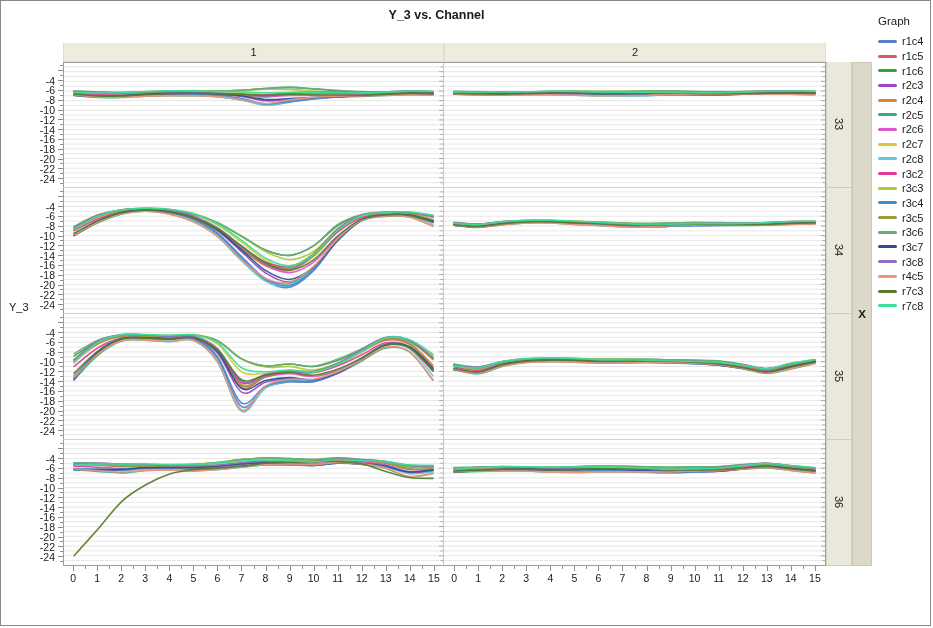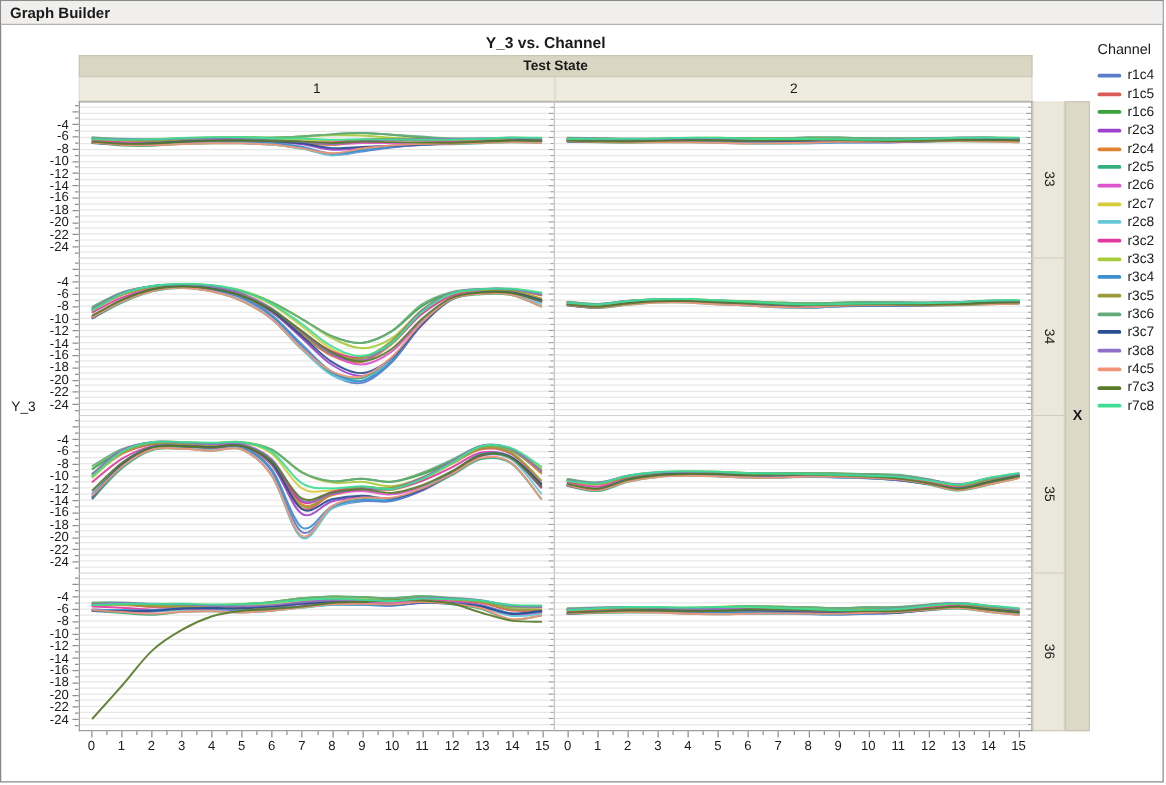--- a/index.html
+++ b/index.html
@@ -77,27 +77,23 @@
   .legend { flex: 1; padding: 14px 0 0 6px; }
   .legend-title { font-size: 11.5px; margin-bottom: 7px; color: #1a1a1a; }
   .legend-item { display: flex; align-items: center; height: 14.7px; cursor: default; }
   .legend-swatch { width: 19px; height: 3px; border-radius: 2px; margin-right: 5px; flex: none; }
   .legend-item span.lab { font-size: 11px; }
 </style>
 </head>
 <body>
 
 <div class="window">
-  <div class="titlebar">
-    <span>Graph Builder</span>
-  </div>
   <div class="content">
     <div class="grid">
       <div class="chart-title">Y_3 vs. Channel</div>
-      <div class="testband">Test State</div>
       <div class="colcell f1">1</div>
       <div class="colcell f2">2</div>
 
       <div class="ygutter" style="grid-row:4">
           <div class="ytick" style="width: 3px; top: 3.42218px;"></div>
           <div class="ytick" style="width: 5px; top: 8.3249px;"></div>
           <div class="ytick" style="width: 3px; top: 13.2276px;"></div>
           <div class="ytick" style="width: 5px; top: 18.1304px;"></div>
           <div class="ylab" style="top: 18.6304px;">-4</div>
           <div class="ytick" style="width: 3px; top: 23.0331px;"></div>
@@ -942,21 +938,21 @@
           <div class="xlab" style="left: 322.792px;">13</div>
           <div class="xtick" style="left: 346.845px; height: 5px;"></div>
           <div class="xtick" style="left: 358.871px; height: 3px;"></div>
           <div class="xlab" style="left: 346.845px;">14</div>
           <div class="xtick" style="left: 370.898px; height: 5px;"></div>
           <div class="xlab" style="left: 370.898px;">15</div>
         </div>
       <div class="yaxis-label">Y_3</div>
     </div>
     <div class="legend">
-      <div class="legend-title">Channel</div>
+      <div class="legend-title">Graph</div>
       <div id="legend-items">
           <div class="legend-item">
             <div class="legend-swatch" style="background: rgb(91, 124, 201);"></div>
             <span class="lab">r1c4</span>
           </div>
           <div class="legend-item">
             <div class="legend-swatch" style="background: rgb(218, 92, 86);"></div>
             <span class="lab">r1c5</span>
           </div>
           <div class="legend-item">

